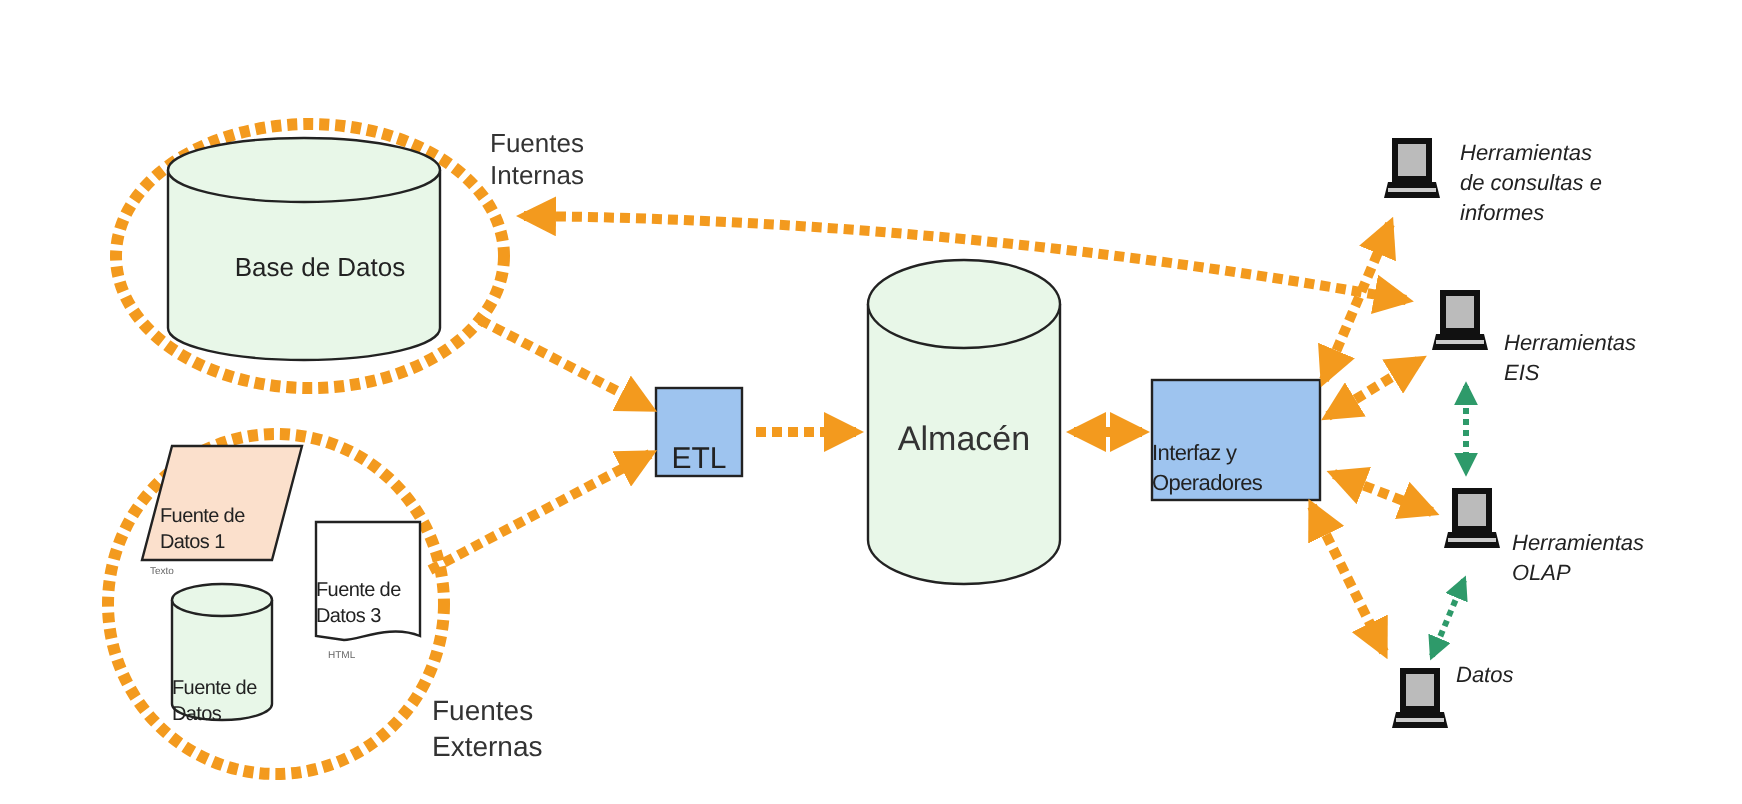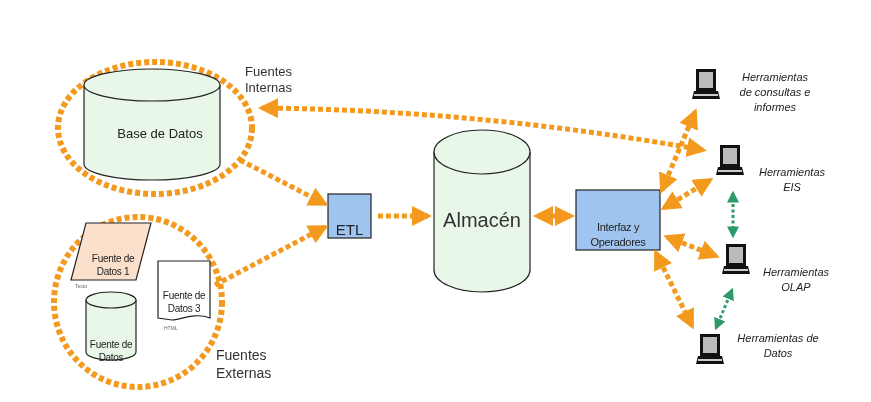--- a/index.html
+++ b/index.html
@@ -1,25 +1,25 @@
 <!DOCTYPE html>
 <html><head>
 <meta charset="utf-8">
 <style>
   html, body { margin: 0; padding: 0; background: #ffffff; }
   body { width: 871px; height: 402px; position: relative; overflow: hidden;
          font-family: "Liberation Sans", sans-serif; color: #222; }
   svg { position: absolute; left: 0; top: 0; }
   .lbl { position: absolute; font-family: "Liberation Sans", sans-serif; color: #333; margin-top: 15px; }
   .plain { font-size: 13px; line-height: 16px; }
-  .big { font-size: 20px; line-height: 22px; text-align: center; color: #333; }
+  .big { font-size: 17px; line-height: 22px; text-align: center; color: #333; }
   .mid { font-size: 12px; line-height: 15px; text-align: center; color: #222; }
-  .sm { font-size: 10px; line-height: 13px; text-align: center; color: #222; letter-spacing: -0.3px; }
+  .sm { font-size: 10px; line-height: 13px; text-align: left; color: #222; letter-spacing: -0.3px; }
   .tiny { font-size: 5px; color: #666; }
-  .tool { font-size: 11px; line-height: 15px; font-style: italic; text-align: center; color: #222; }
+  .tool { font-size: 11px; line-height: 15px; font-style: italic; color: #222; }
 </style>
 </head>
 <body>
 
 <svg width="871" height="402" viewBox="0 0 871 402">
   <defs>
     <marker id="ah" viewBox="0 0 10 10" refX="8" refY="5" markerWidth="4" markerHeight="4" orient="auto-start-reverse">
       <path d="M0,0 L10,5 L0,10 z" fill="#f39a1e"></path>
     </marker>
     <marker id="ahg" viewBox="0 0 10 10" refX="8" refY="5" markerWidth="4" markerHeight="4" orient="auto-start-reverse">
@@ -138,15 +138,14 @@
 </div>
 <div class="lbl tool" style="left:752px;top:150px;width:80px;">
   <div>Herramientas</div>
   <div>EIS</div>
 </div>
 <div class="lbl tool" style="left:756px;top:250px;width:80px;">
   <div>Herramientas</div>
   <div>OLAP</div>
 </div>
 <div class="lbl tool" style="left:728px;top:316px;width:100px;">
-  <div>Herramientas de</div>
   <div>Datos</div>
 </div>
 
 </body></html>

